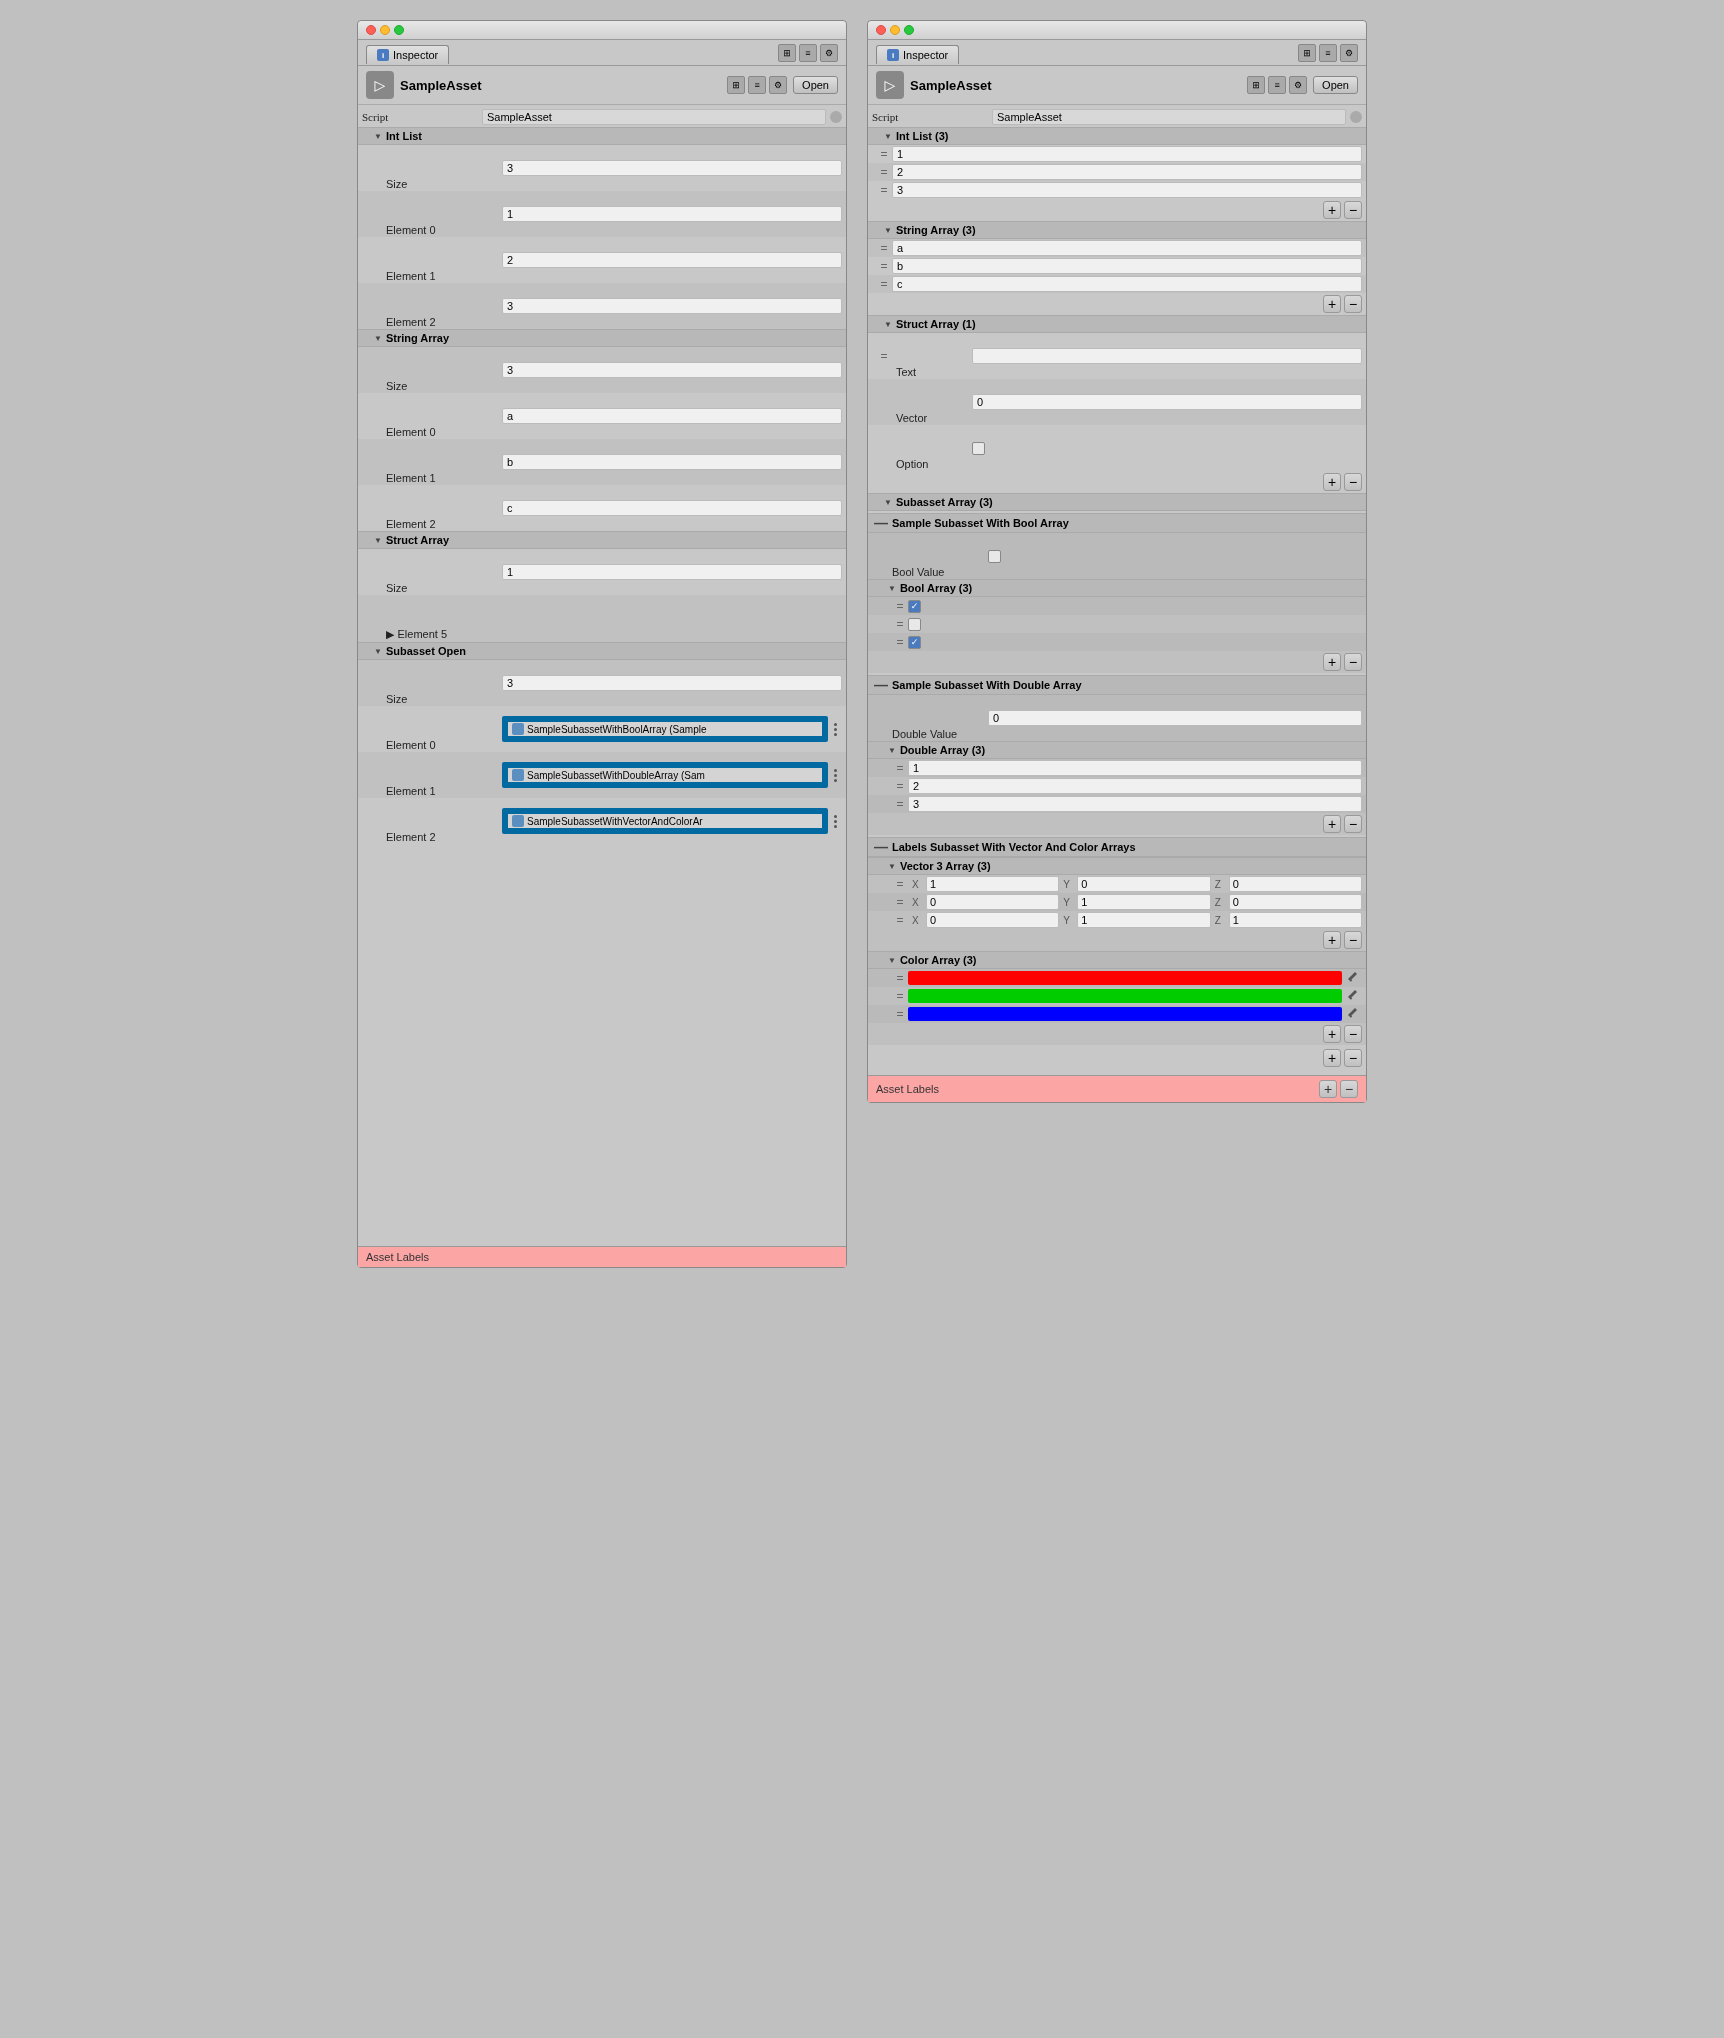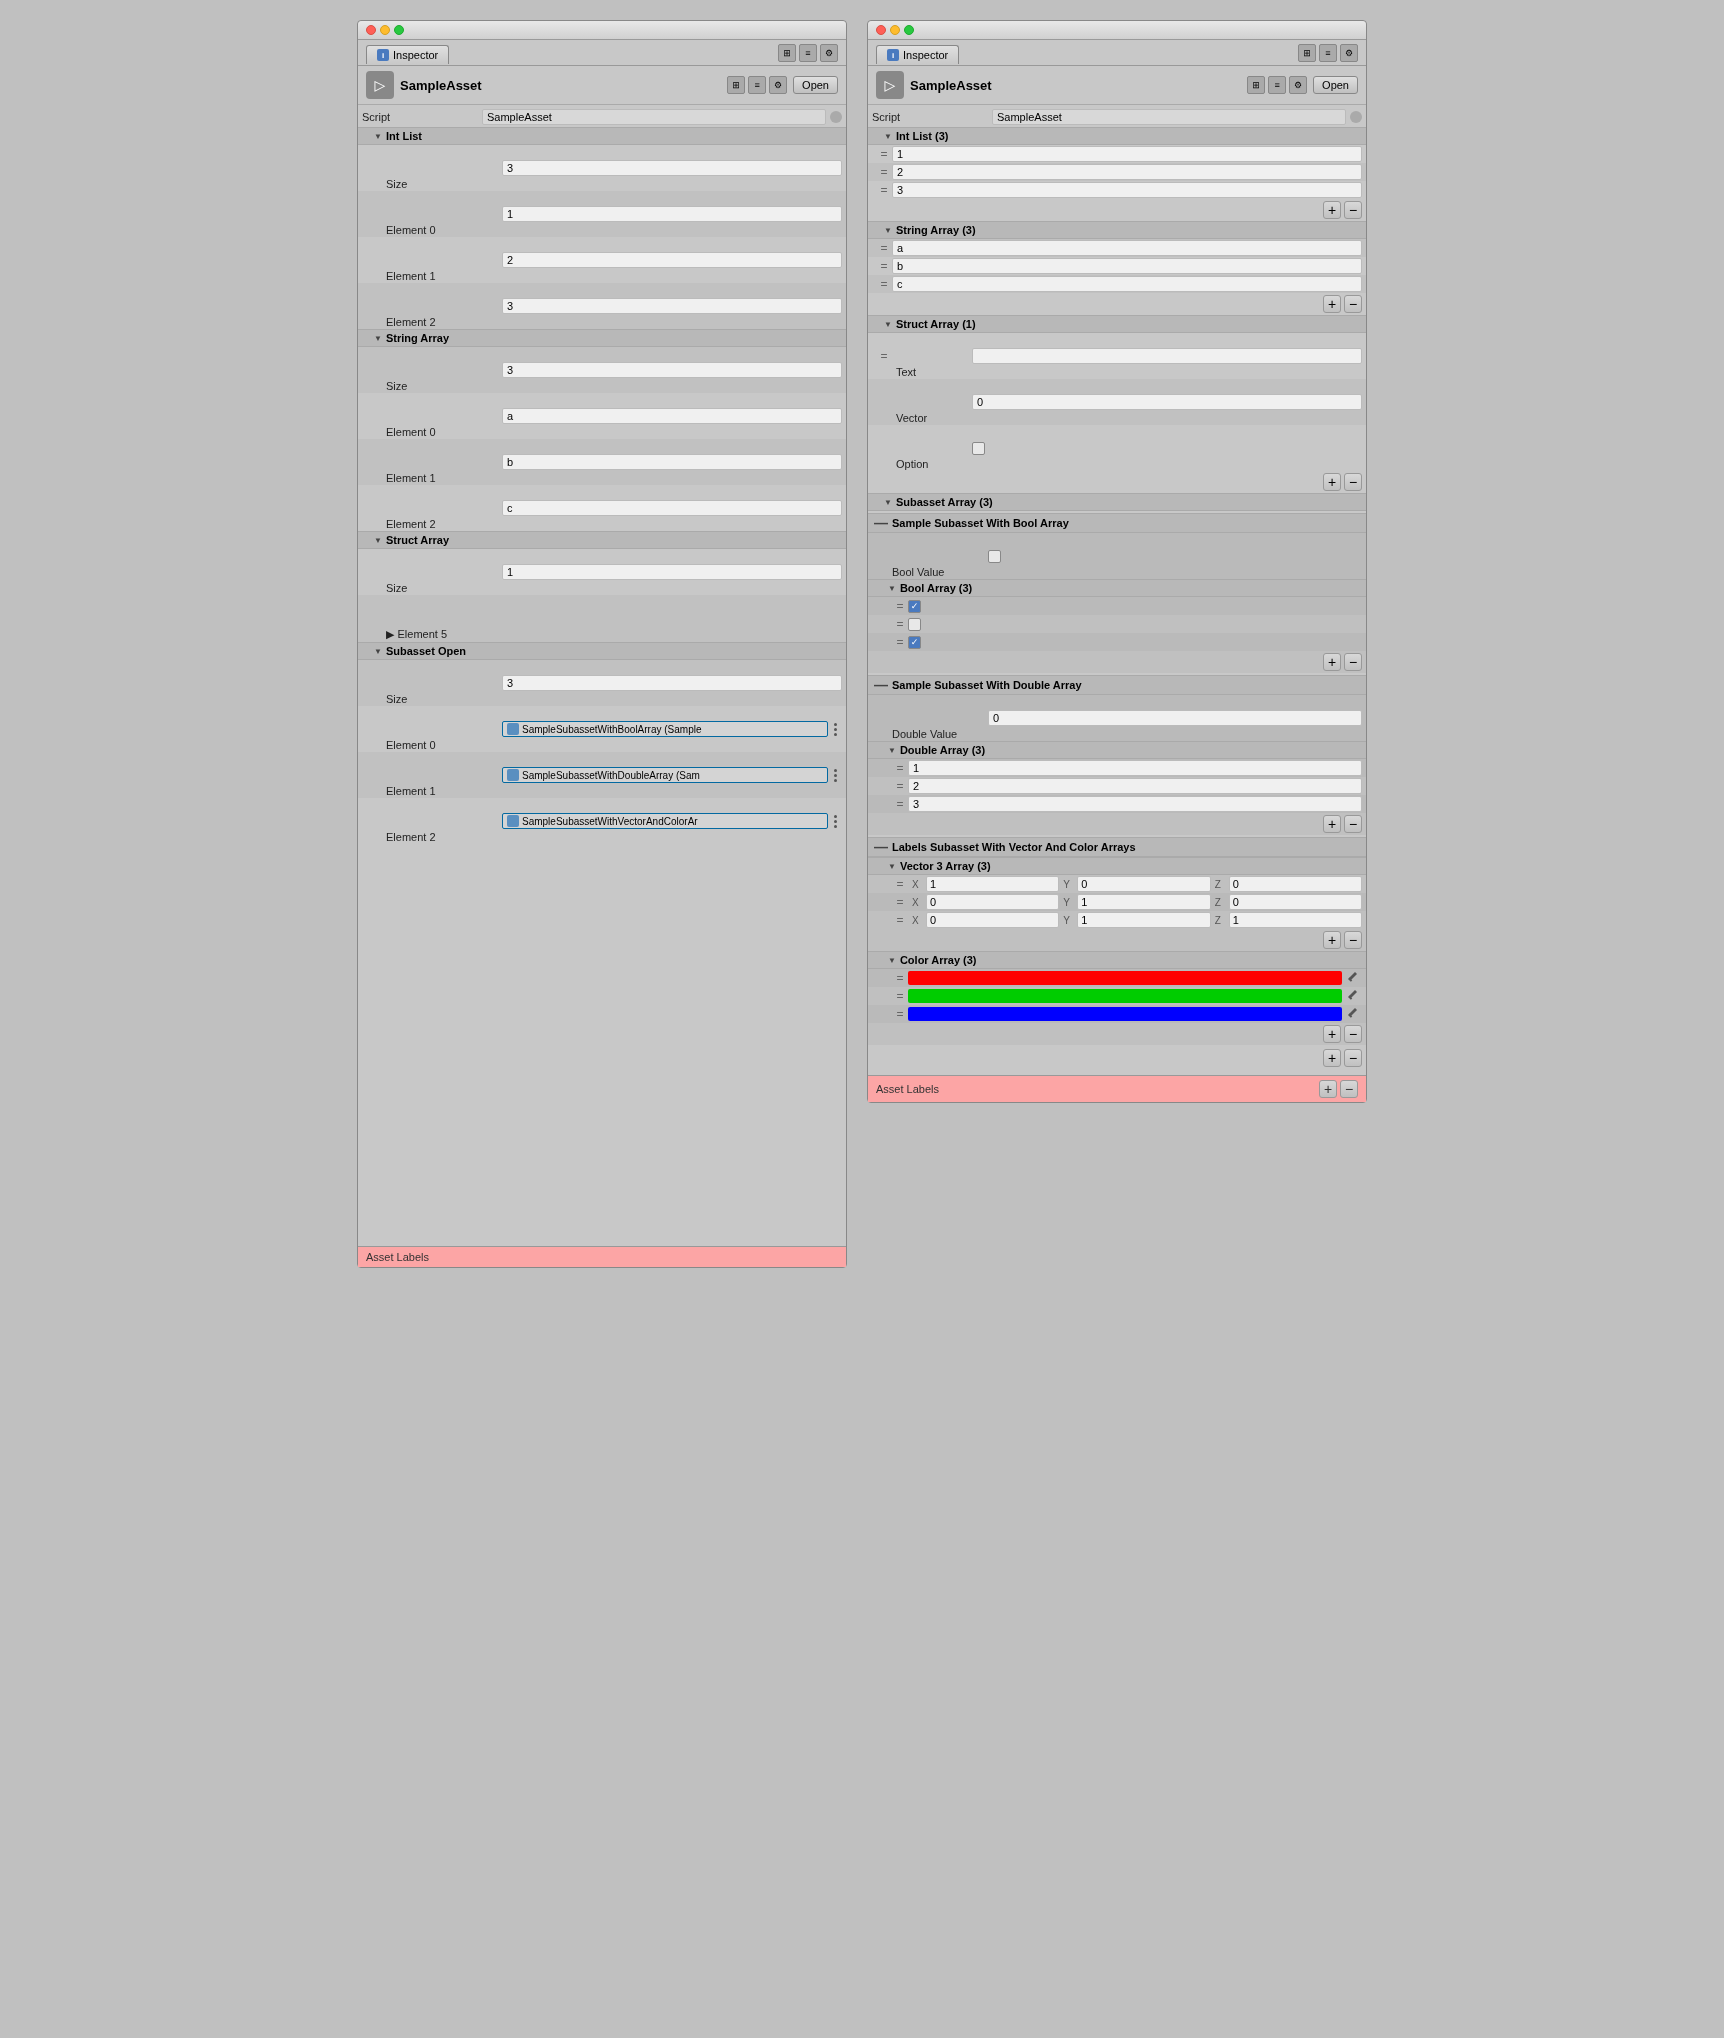--- a/index.html
+++ b/index.html
@@ -202,20 +202,21 @@
     .script-row {
       display: flex;
       align-items: center;
       padding: 2px 4px;
       min-height: 18px;
     }
 
     .script-label {
       min-width: 120px;
       color: #222;
+      font-family: Liberation Serif, serif;
     }
 
     .script-value {
       flex: 1;
       background: #d8d8d8;
       border: 1px solid #bbb;
       border-radius: 2px;
       padding: 1px 4px;
       font-size: 11px;
       min-height: 16px;
@@ -227,21 +228,21 @@
       width: 12px;
       height: 12px;
       background: #aaa;
       border-radius: 50%;
       margin-left: 4px;
     }
 
     .asset-ref {
       flex: 1;
       background: #d4d4d4;
-      border: 1px solid #0369a1;
+      border: 6px solid #0369a1;
       border-radius: 2px;
       padding: 1px 4px;
       font-size: 10px;
       display: flex;
       align-items: center;
       gap: 3px;
       min-height: 16px;
     }
 
     .asset-ref-icon {

